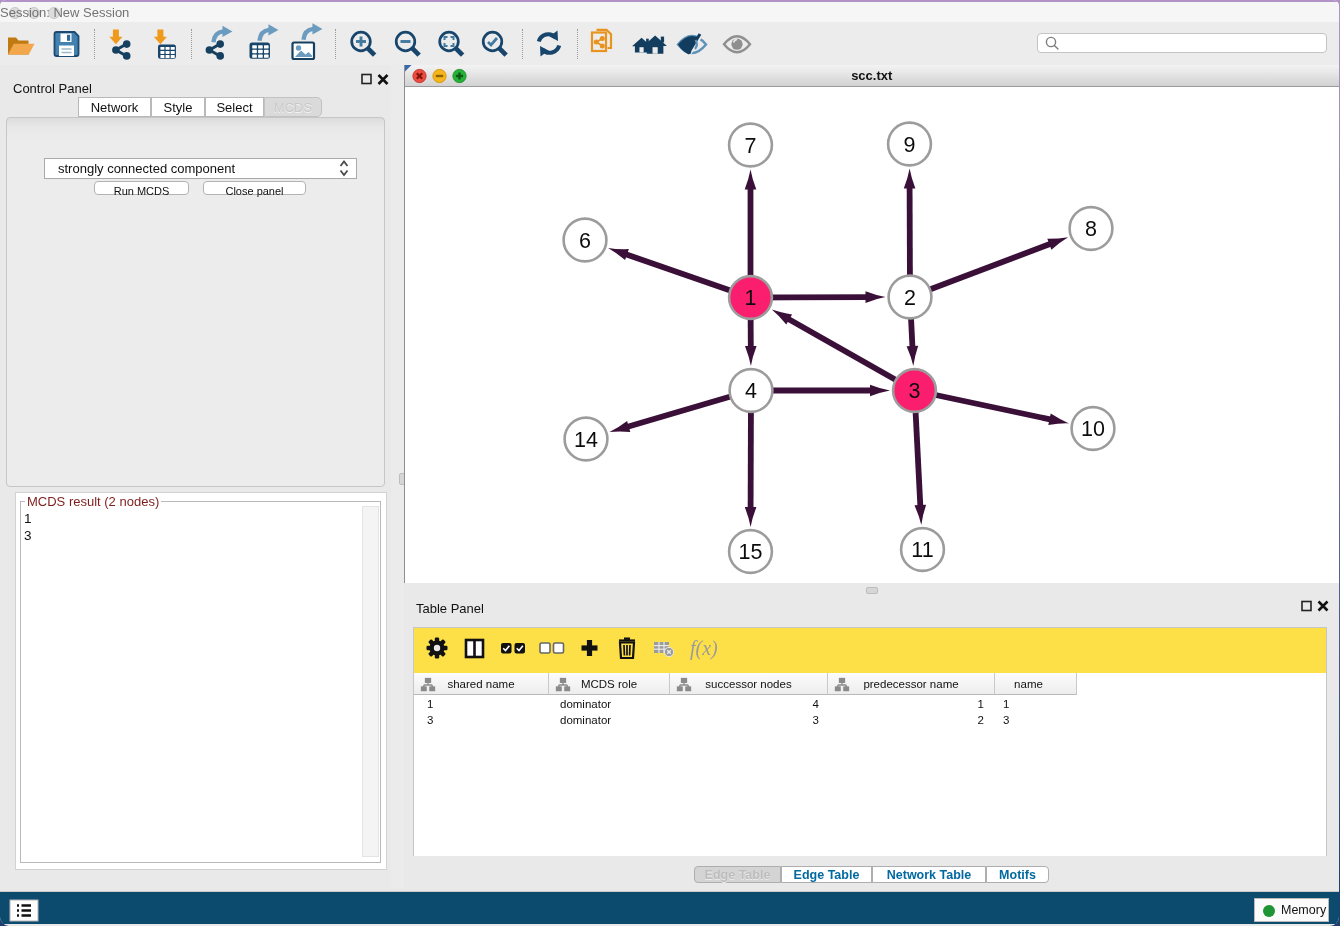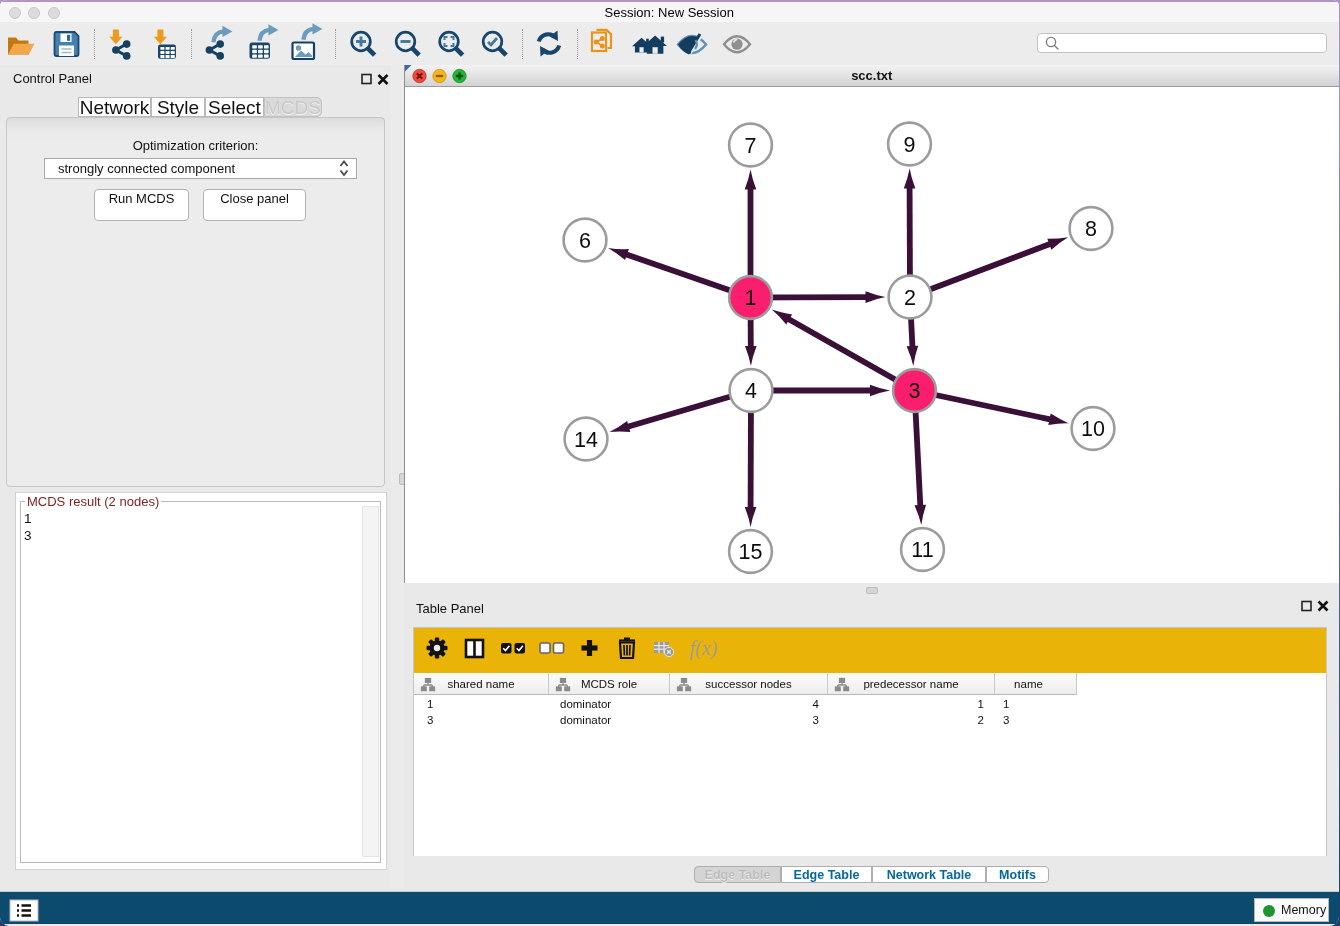--- a/index.html
+++ b/index.html
@@ -5,52 +5,52 @@
   html,body{margin:0;padding:0;} #win{transform:translateZ(0);will-change:transform;} body{transform:translateZ(0);}
   body{width:1340px;height:926px;overflow:hidden;position:relative;
        font-family:"Liberation Sans", sans-serif;
        background:linear-gradient(180deg,#b093c6 0%,#9d8bbd 15%,#7d72a6 40%,#4f5d91 65%,#2c4a7d 85%,#1e3c6e 100%);}
   .abs{position:absolute;}
   #win{position:absolute;left:0;top:0;width:1338.5px;height:926px;
        border-radius:6px 6px 9px 9px;background:#e9e9e9;overflow:hidden;}
   
   #titlebar{position:absolute;left:0;top:1.5px;width:100%;height:20px;background:#f6f6f6;border-bottom:1px solid #d8d8d8;}
   .tl{position:absolute;top:5.5px;width:12px;height:12px;border-radius:50%;background:#dcdcdc;border:1px solid #c8c8c8;box-sizing:border-box;}
-  #title-text{position:absolute;top:0;left:0;width:100%;text-align:center;line-height:21px;font-size:13px;color:#000000;}
+  #title-text{position:absolute;top:0;left:0;width:100%;text-align:left;line-height:21px;font-size:13px;color:#737373;}
   
   #toolbar{position:absolute;left:0;top:22px;width:100%;height:43px;background:#ececec;border-bottom:1px solid #d2d2d2;}
   .sep{position:absolute;top:7px;height:30px;width:0;border-left:1px dotted #9a9a9a;}
   #search{position:absolute;left:1037px;top:11px;width:290px;height:20px;background:#fff;border:1px solid #c4c4c4;border-radius:4px;box-sizing:border-box;}
   
   #cp{position:absolute;left:0;top:65px;width:391px;height:823px;background:#e9e9e9;}
-  #cp-title{position:absolute;left:13px;top:6px;font-size:13px;color:#111;}
-  .tab{position:absolute;top:32px;height:20px;box-sizing:border-box;background:#fff;border:1px solid #b9b9b9;font-size:19px;text-align:center;line-height:19px;color:#111;}
+  #cp-title{position:absolute;left:13px;top:16px;font-size:13px;color:#111;}
+  .tab{position:absolute;top:32px;height:20px;box-sizing:border-box;background:#fff;border:1px solid #b9b9b9;font-size:13px;text-align:center;line-height:19px;color:#111;}
   #cp-panel{position:absolute;left:6px;top:52px;width:379px;height:370px;background:linear-gradient(180deg,#dcdcdc 0,#e8e8e8 10px,#ececec 22px);border:1px solid #c6c6c6;border-radius:4px;box-sizing:border-box;}
   #opt-label{position:absolute;left:0;top:73px;width:100%;text-align:center;font-size:13px;color:#111;}
   #dropdown{position:absolute;left:44px;top:93px;width:313px;height:21px;background:#fff;border:1px solid #a9a9a9;border-radius:0;box-sizing:border-box;font-size:13px;line-height:19px;color:#111;padding-left:13px;}
-  .btn{position:absolute;top:124px;height:32px;background:#fff;border:1px solid #b3b3b3;border-radius:4px;box-sizing:border-box;font-size:13px;text-align:center;line-height:18px;color:#111;}
+  .btn{position:absolute;top:116px;height:14px;background:#fff;border:1px solid #b3b3b3;border-radius:4px;box-sizing:border-box;font-size:11px;text-align:center;line-height:18px;color:#111;}
   #mcds-box{position:absolute;left:15px;top:427px;width:372px;height:378px;background:#fff;border:1px solid #d2d2d2;box-sizing:border-box;}
   #fieldset{position:absolute;left:4px;top:8px;width:361px;height:362px;border:1px solid #b9b9b9;box-sizing:border-box;}
   #legend{position:absolute;left:4px;top:-8px;background:#fff;font-size:13px;color:#7f1d1d;padding:0 2px;}
   #mcds-lines{position:absolute;left:8px;top:18px;font-size:13.5px;color:#111;line-height:16.5px;}
   #mcds-scroll{position:absolute;right:7px;top:13px;width:15px;height:349px;background:#f4f4f4;border:1px solid #e4e4e4;}
   
   #vsplit{position:absolute;left:391px;top:65px;width:13px;height:823px;background:#ebebeb;}
   #vsplit-handle{position:absolute;left:8px;top:408px;width:5px;height:10px;background:#d6d6d6;border:1px solid #bdbdbd;border-radius:2px;}
   
   #netwin{position:absolute;left:404px;top:65px;width:934.5px;height:518px;border-left:1px solid #8f8f8f;box-sizing:border-box;padding-left:28px;}
   #nettitle{position:absolute;left:0;top:0;width:100%;height:22px;background:linear-gradient(180deg,#f3f3f3,#dcdcdc 70%,#d2d2d2);border-bottom:1px solid #9b9b9b;box-sizing:border-box;}
   #nettitle-text{position:absolute;left:0;top:0;width:100%;text-align:center;font-size:13px;line-height:21px;color:#111;font-weight:bold;}
   #canvas{position:absolute;left:0;top:22px;width:100%;height:496px;background:#fff;}
   #hsplit{position:absolute;left:404px;top:583px;width:934.5px;height:14px;background:#e9e9e9;}
   #hsplit-handle{position:absolute;left:462px;top:4px;width:10px;height:5px;background:#d6d6d6;border:1px solid #bdbdbd;border-radius:2px;}
   
   #tp{position:absolute;left:404px;top:597px;width:934.5px;height:291px;background:#e9e9e9;}
   #tp-title{position:absolute;left:12px;top:4px;font-size:13px;color:#111;}
-  #tp-box{position:absolute;left:9px;top:30px;width:914px;height:229px;background:#eab308;border:1px solid #c6c6c6;box-sizing:border-box;}
+  #tp-box{position:absolute;left:9px;top:30px;width:914px;height:229px;background:#fde047;border:1px solid #c6c6c6;box-sizing:border-box;}
   #tp-toolbar{position:absolute;left:0;top:0;width:100%;height:43px;}
   #thead{position:absolute;left:0;top:45px;width:100%;height:23px;background:#fff;}
   .hcell{position:absolute;top:0;height:22px;background:linear-gradient(180deg,#fcfcfc,#ededed);border-right:1px solid #c9c9c9;border-bottom:1px solid #b9b9b9;box-sizing:border-box;font-size:11.5px;color:#111;text-align:center;line-height:22px;}
   #tbody{position:absolute;left:0;top:67.5px;width:100%;height:160px;background:#fff;font-size:11.5px;color:#111;}
   
   .btab{position:absolute;top:866px;height:17px;box-sizing:border-box;font-size:12.5px;font-weight:bold;text-align:center;border:1px solid #aeaeae;background:#fff;color:#0369a1;line-height:16px;}
   
   #status{position:absolute;left:0;top:891px;width:100%;height:33px;background:#0c4a6e;border-top:1px solid #c9c9c9;box-sizing:border-box;}
 </style>
 </head>
@@ -233,21 +233,20 @@
     <div id="cp-title">Control Panel</div>
       <svg width="391" height="22" style="position:absolute;left:0;top:0">
         <rect x="362" y="9.5" width="9" height="9" fill="none" stroke="#222" stroke-width="1.6"></rect>
         <path d="M378.5 10 L387.5 19 M387.5 10 L378.5 19" stroke="#111" stroke-width="2.6"></path>
       </svg>
     <div class="tab" style="left:78px;width:73px;">Network</div>
     <div class="tab" style="left:151px;width:54px;">Style</div>
     <div class="tab" style="left:205px;width:59px;">Select</div>
     <div class="tab" style="left:264px;width:58px;background:#dadada;color:#c9c9c9;text-shadow:0 1px 0 #f2f2f2;border-color:#c2c2c2;border-radius:0 5px 5px 0;">MCDS</div>
     <div id="cp-panel"></div>
-    <div id="opt-label">Optimization criterion:</div>
     <div id="dropdown"><svg width="14" height="19" style="position:absolute;right:5px;top:0">
           <path d="M3.5 7 L7 2.5 L10.5 7" fill="none" stroke="#4a4a4a" stroke-width="1.8"></path>
           <path d="M3.5 11.5 L7 16 L10.5 11.5" fill="none" stroke="#4a4a4a" stroke-width="1.8"></path>
         </svg>strongly connected component</div>
     <div class="btn" style="left:94px;width:95px;">Run MCDS</div>
     <div class="btn" style="left:203px;width:103px;">Close panel</div>
     <div id="mcds-box">
       <div id="fieldset">
           <div id="legend">MCDS result (2 nodes)</div>
         </div>

